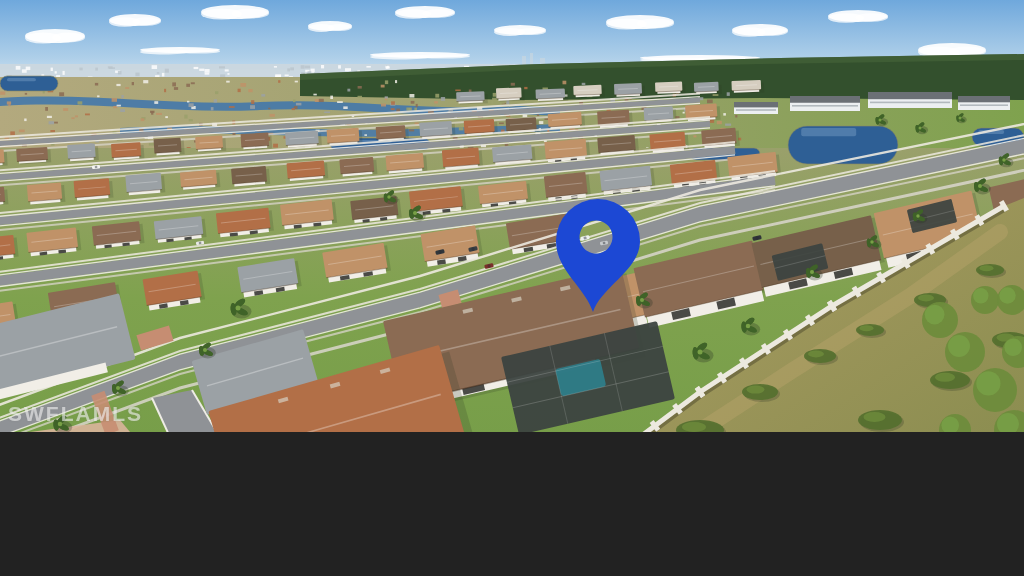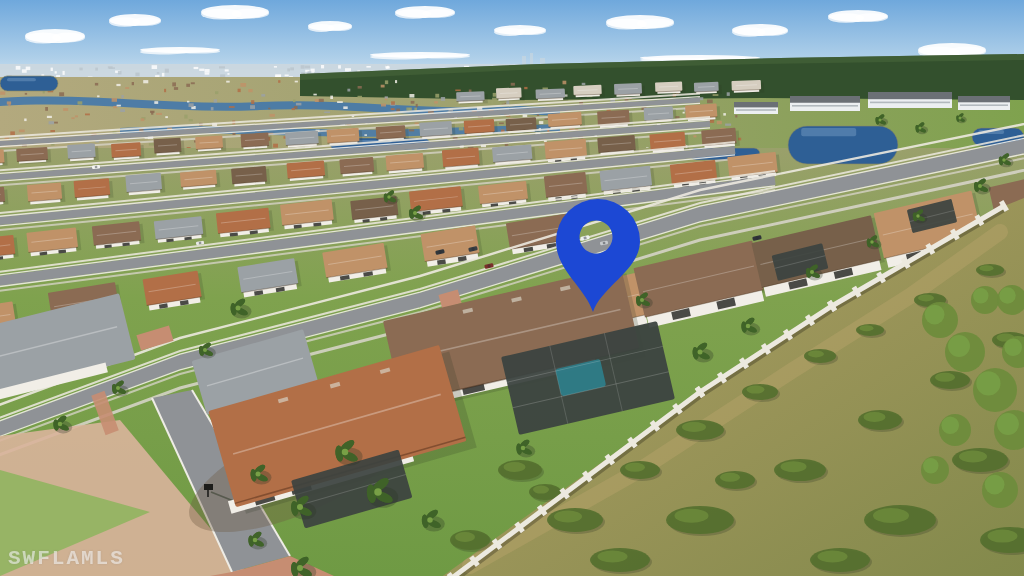--- a/index.html
+++ b/index.html
@@ -1,17 +1,17 @@
 <!DOCTYPE html>
 <html><head>
 <meta charset="utf-8">
 <style>
   html,body{margin:0;padding:0;background:#222;}
-  .frame{position:relative;width:1024px;height:576px;overflow:hidden;background:#000000;
-         font-family:Liberation Mono, monospace;}
+  .frame{position:relative;width:1024px;height:432px;overflow:hidden;background:#000000;
+         font-family:Liberation Sans, sans-serif;}
   .frame svg{position:absolute;inset:0;display:block;}
   .watermark{position:absolute;left:8px;bottom:6px;font-size:21px;font-weight:bold;
              letter-spacing:2px;color:rgba(255,255,255,0.55);
              text-shadow:0 0 2px rgba(120,120,120,0.25);user-select:none;}
 </style>
 </head>
 <body>
 
 <div class="frame">
   <svg viewBox="0 0 1024 576" aria-hidden="true">

